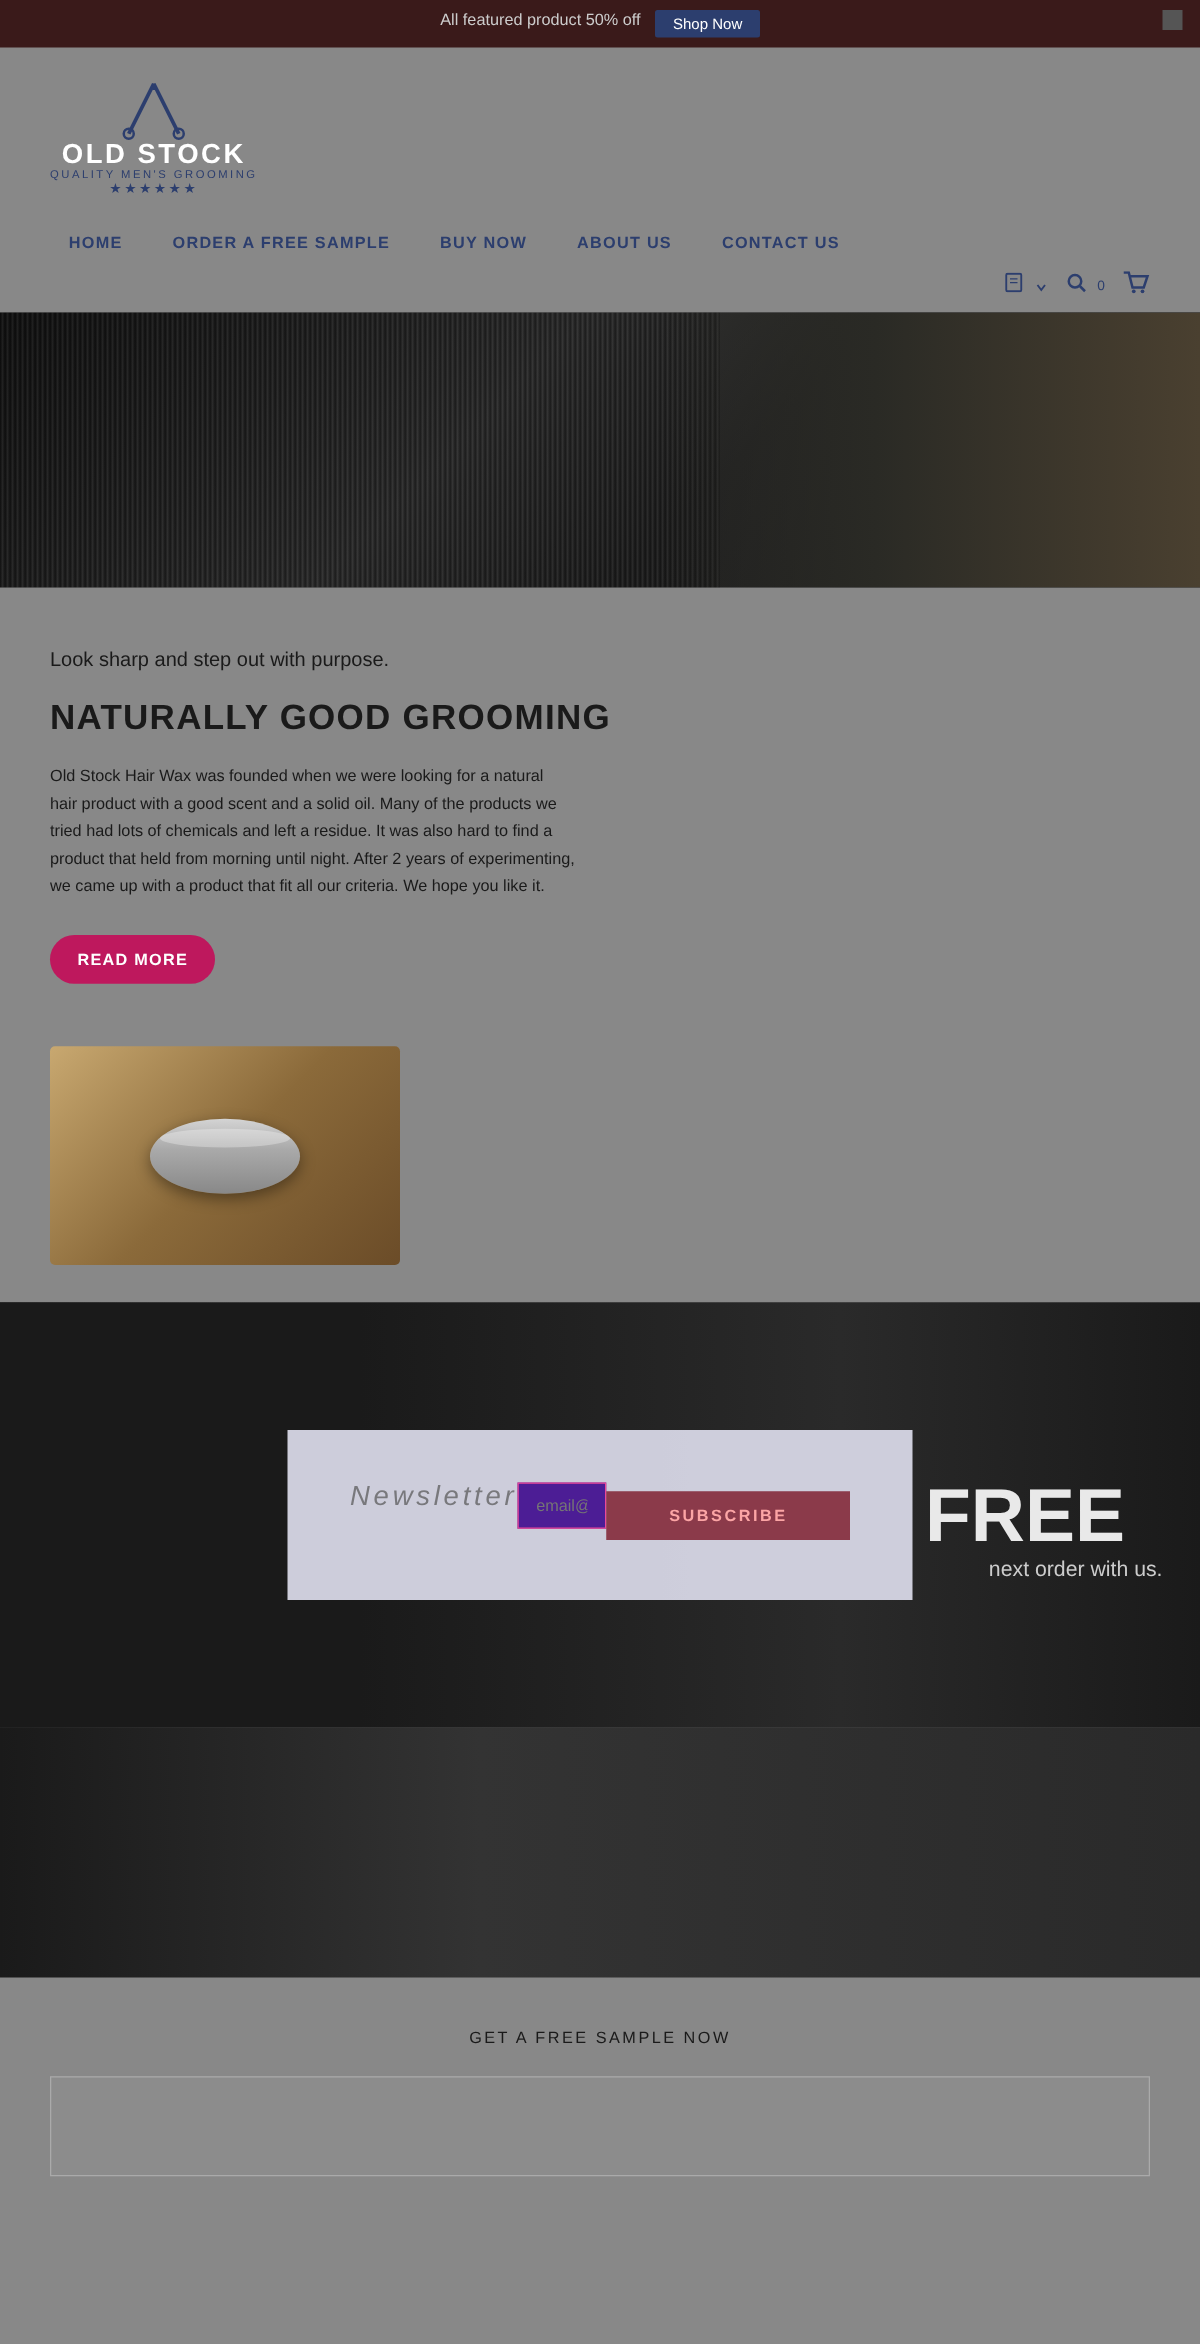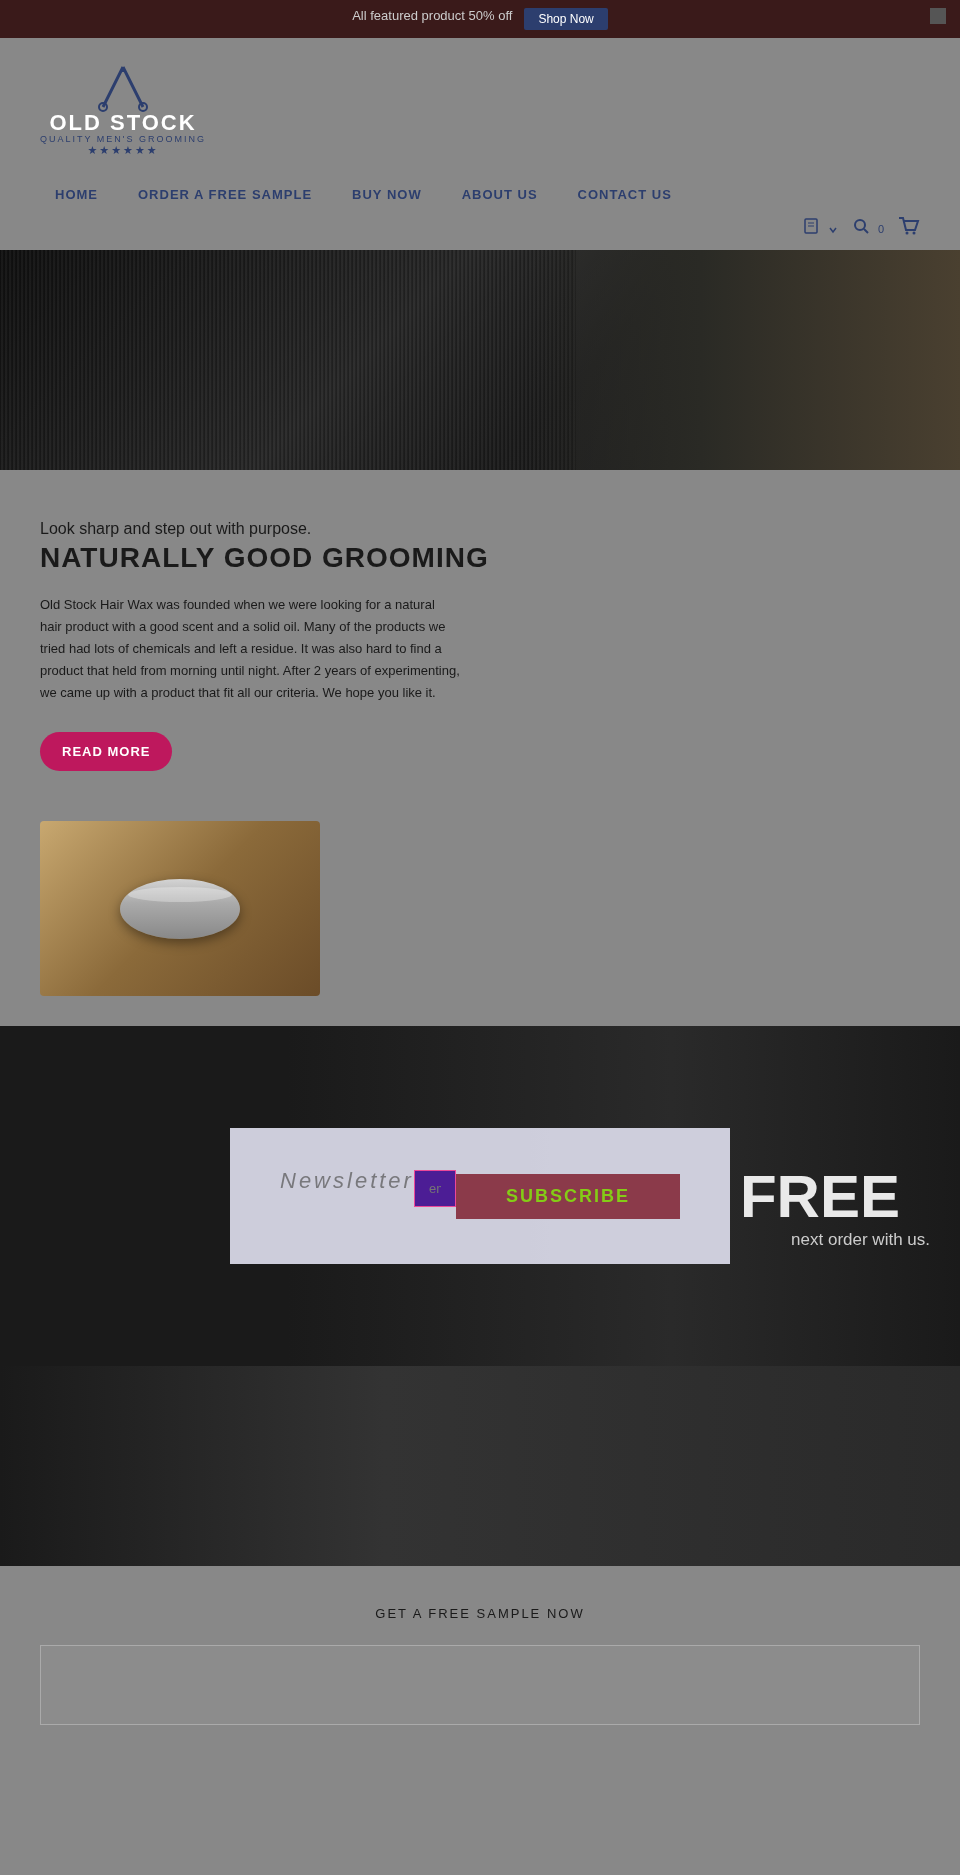--- a/index.html
+++ b/index.html
@@ -149,21 +149,21 @@
     }
 
     
     .about-section {
       background: #888;
       padding: 50px 40px 30px 40px;
     }
     .about-subtitle {
       font-size: 16px;
       color: #1a1a1a;
-      margin-bottom: 4px;
+      margin-bottom: 20px;
       font-weight: normal;
     }
     .about-title {
       font-size: 28px;
       font-weight: 900;
       color: #1a1a1a;
       margin-bottom: 20px;
       letter-spacing: 1px;
     }
     .about-text {
@@ -277,24 +277,24 @@
       padding: 10px 14px;
       border: 1px solid #ec4899;
       font-size: 13px;
       color: #888;
       margin-bottom: 16px;
       background: #4c1d95;
       outline: none;
     }
     .subscribe-btn {
       background: #8b3a4a;
-      color: #84cc16;
+      color: #fca5a5;
       border: none;
       padding: 12px 50px;
-      font-size: 18px;
+      font-size: 13px;
       font-weight: 700;
       letter-spacing: 2px;
       cursor: pointer;
     }
 
     
     .man-section {
       width: 100%;
       height: 200px;
       background: #1a1a1a;

